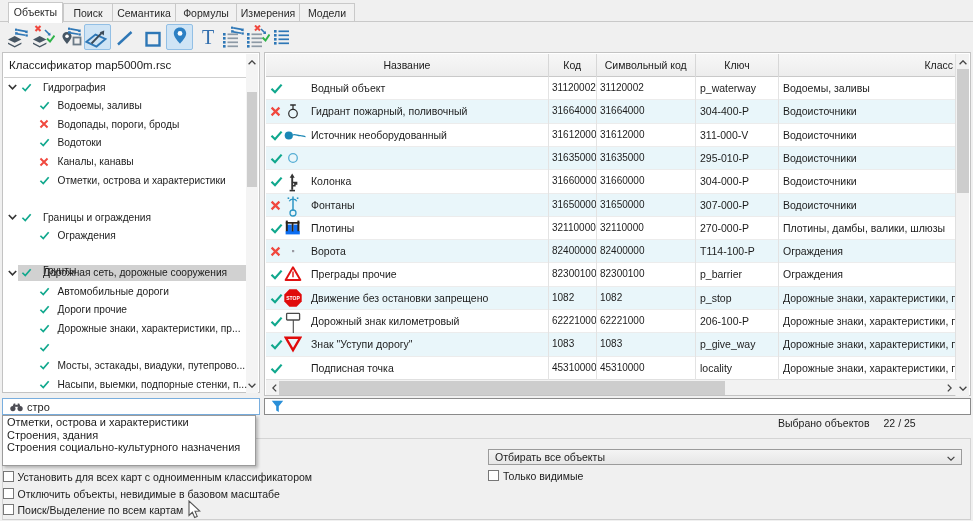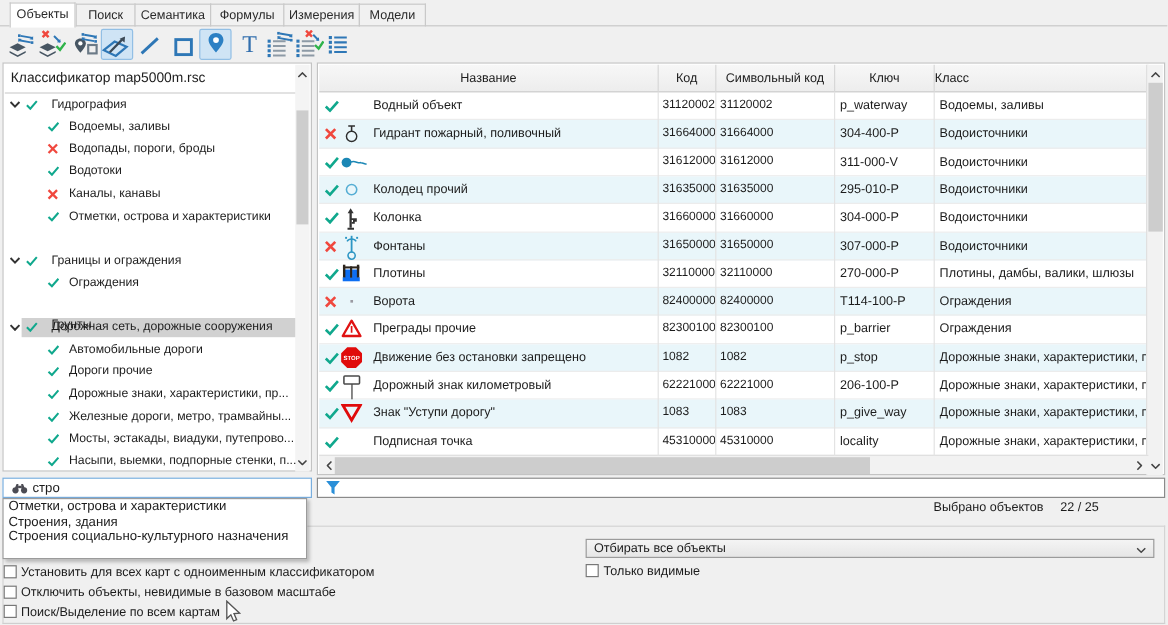--- a/index.html
+++ b/index.html
@@ -300,21 +300,20 @@
         </svg>
       </span>
       <span class="ttx2">Дорожные знаки, характеристики, пр...</span>
     </div>
 <div class="trow" style="top:284.84px">
       <span class="tmk2">
         <svg width="11" height="9" viewBox="0 0 13 11" style="display:block">
           <path d="M1.5 5.8 L5 9.2 L11.6 1.6" fill="none" stroke="#10a88d" stroke-width="2.1"></path>
         </svg>
       </span>
-      <span class="ttx2">Железные дороги, метро, трамвайны...</span>
     </div>
 <div class="trow" style="top:303.40px">
       <span class="tmk2">
         <svg width="11" height="9" viewBox="0 0 13 11" style="display:block">
           <path d="M1.5 5.8 L5 9.2 L11.6 1.6" fill="none" stroke="#10a88d" stroke-width="2.1"></path>
         </svg>
       </span>
       <span class="ttx2">Мосты, эстакады, виадуки, путепрово...</span>
     </div>
 <div class="trow" style="top:321.96px">
@@ -338,21 +337,21 @@
       </div>
 <div class="sbthumb" style="left:1px;top:38px;width:10px;height:95px"></div>
 </div>
 </div>
 <div id="tbl">
 <div id="thead">
 <div class="hcell" style="left:0px;width:283px;">Название</div>
 <div class="hcell" style="left:283px;width:47.5px;">Код</div>
 <div class="hcell" style="left:330.5px;width:99.5px;">Символьный код</div>
 <div class="hcell" style="left:430px;width:83px;">Ключ</div>
-<div class="hcell" style="left:513px;width:178px;text-align:left;padding-right:3px;">Класс</div>
+<div class="hcell" style="left:513px;width:178px;text-align:right;padding-right:3px;">Класс</div>
 </div>
 <div class="drow" style="top:24.00px">
       <span class="cellmk">
         <svg width="13" height="11" viewBox="0 0 13 11" style="display:block">
           <path d="M1.5 5.8 L5 9.2 L11.6 1.6" fill="none" stroke="#10a88d" stroke-width="2.2"></path>
         </svg>
       </span>
       <span class="dcell" style="left:45px;width:235px">Водный объект</span>
       <span class="dcell" style="left:286px;width:45px;font-size:10px">31120002</span>
       <span class="dcell" style="left:334px;width:93px;font-size:10px">31120002</span>
@@ -382,37 +381,37 @@
         <svg width="13" height="11" viewBox="0 0 13 11" style="display:block">
           <path d="M1.5 5.8 L5 9.2 L11.6 1.6" fill="none" stroke="#10a88d" stroke-width="2.2"></path>
         </svg>
       </span>
       <span class="cellic">
         <svg width="24" height="18" viewBox="0 0 24 18" style="display:block">
           <circle cx="4.8" cy="9.5" r="4.1" fill="#1b87b5"></circle>
           <path d="M8.5 9 C12 7.5 14 10.5 17 9.5 M16 9.7 C18 9.2 20 10.8 21.5 10.6" fill="none" stroke="#1b87b5" stroke-width="1.3"></path>
         </svg>
       </span>
+      <span class="dcell" style="left:45px;width:235px">Источник необорудованный</span>
       <span class="dcell" style="left:286px;width:45px;font-size:10px">31612000</span>
       <span class="dcell" style="left:334px;width:93px;font-size:10px">31612000</span>
       <span class="dcell" style="left:434px;width:76px">311-000-V</span>
       <span class="dcell" style="left:517px;width:172px">Водоисточники</span>
     </div>
 <div class="drow alt" style="top:93.93px">
       <span class="cellmk">
         <svg width="13" height="11" viewBox="0 0 13 11" style="display:block">
           <path d="M1.5 5.8 L5 9.2 L11.6 1.6" fill="none" stroke="#10a88d" stroke-width="2.2"></path>
         </svg>
       </span>
       <span class="cellic">
         <svg width="18" height="18" viewBox="0 0 18 18" style="display:block">
           <circle cx="9" cy="9" r="4.3" fill="none" stroke="#56aed4" stroke-width="1.3"></circle>
         </svg>
       </span>
-      <span class="dcell" style="left:45px;width:235px">Колодец прочий</span>
       <span class="dcell" style="left:286px;width:45px;font-size:10px">31635000</span>
       <span class="dcell" style="left:334px;width:93px;font-size:10px">31635000</span>
       <span class="dcell" style="left:434px;width:76px">295-010-P</span>
       <span class="dcell" style="left:517px;width:172px">Водоисточники</span>
     </div>
 <div class="drow" style="top:117.24px">
       <span class="cellmk">
         <svg width="13" height="11" viewBox="0 0 13 11" style="display:block">
           <path d="M1.5 5.8 L5 9.2 L11.6 1.6" fill="none" stroke="#10a88d" stroke-width="2.2"></path>
         </svg>

